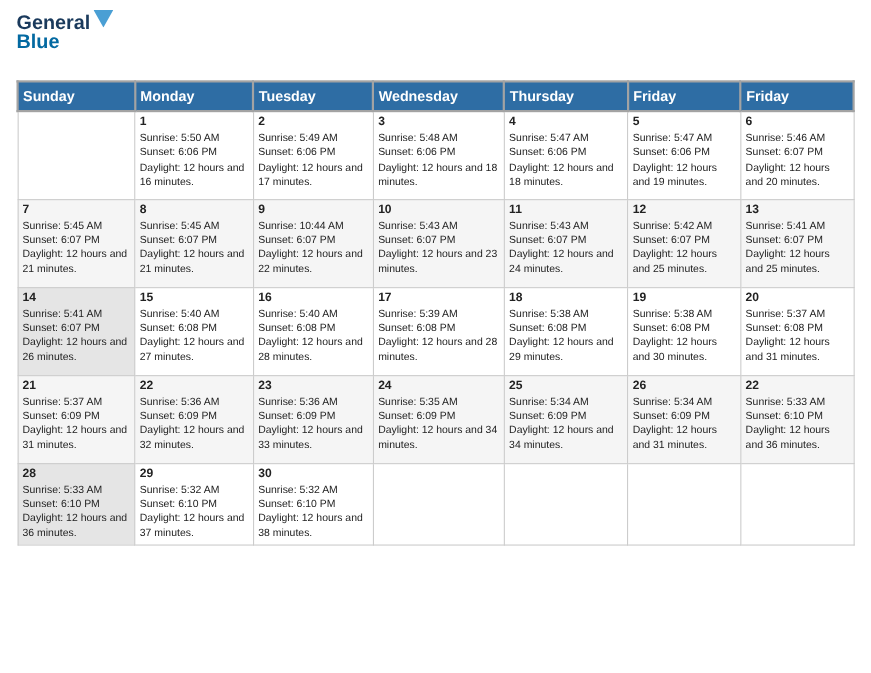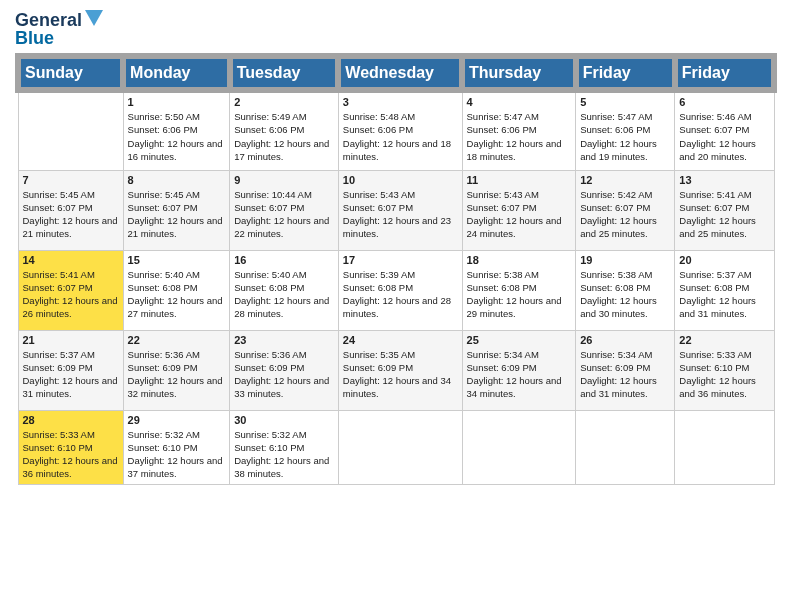--- a/index.html
+++ b/index.html
@@ -12,21 +12,21 @@
     }
     .page {
       width: 792px;
       height: 612px;
       padding: 10px 15px;
     }
     .header {
       display: flex;
       justify-content: space-between;
       align-items: flex-start;
-      margin-bottom: 4px;
+      margin-bottom: 24px;
     }
     .logo {
       display: flex;
       flex-direction: column;
       align-items: flex-start;
     }
     .title-block {
       text-align: right;
     }
     .title-block h1 {
@@ -42,38 +42,38 @@
     table {
       width: 100%;
       border-collapse: collapse;
       font-size: 10px;
     }
     thead tr th {
       background: #2e6da4;
       color: #fff;
       padding: 5px 4px;
       text-align: left;
-      font-size: 16px;
+      font-size: 13px;
       font-weight: bold;
-      border: 6px solid #a3a3a3;
+      border: 2px solid #a3a3a3;
     }
     tbody tr td {
       border: 1px solid #ccc;
       padding: 3px 4px;
       vertical-align: top;
       background: #fff;
       font-size: 9.5px;
       color: #222;
       height: 80px;
     }
     tbody tr:nth-child(even) td {
       background: #f5f5f5;
     }
     tbody tr td:first-child {
-      background: #fde047;
+      background: #e5e5e5;
     }
     tbody tr:nth-child(even) td:first-child {
       background: #f5f5f5;
     }
     .day-num {
       font-weight: bold;
       font-size: 11px;
       display: block;
       margin-bottom: 2px;
     }

